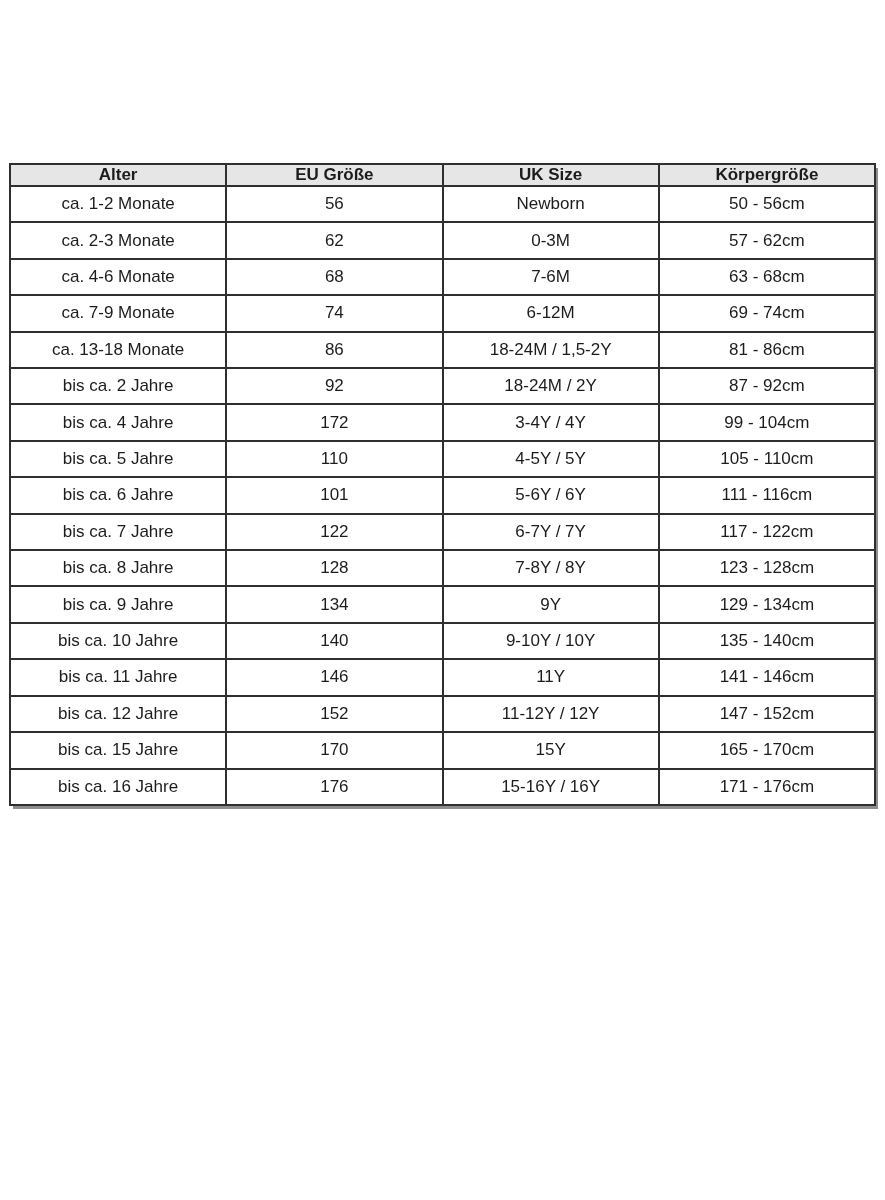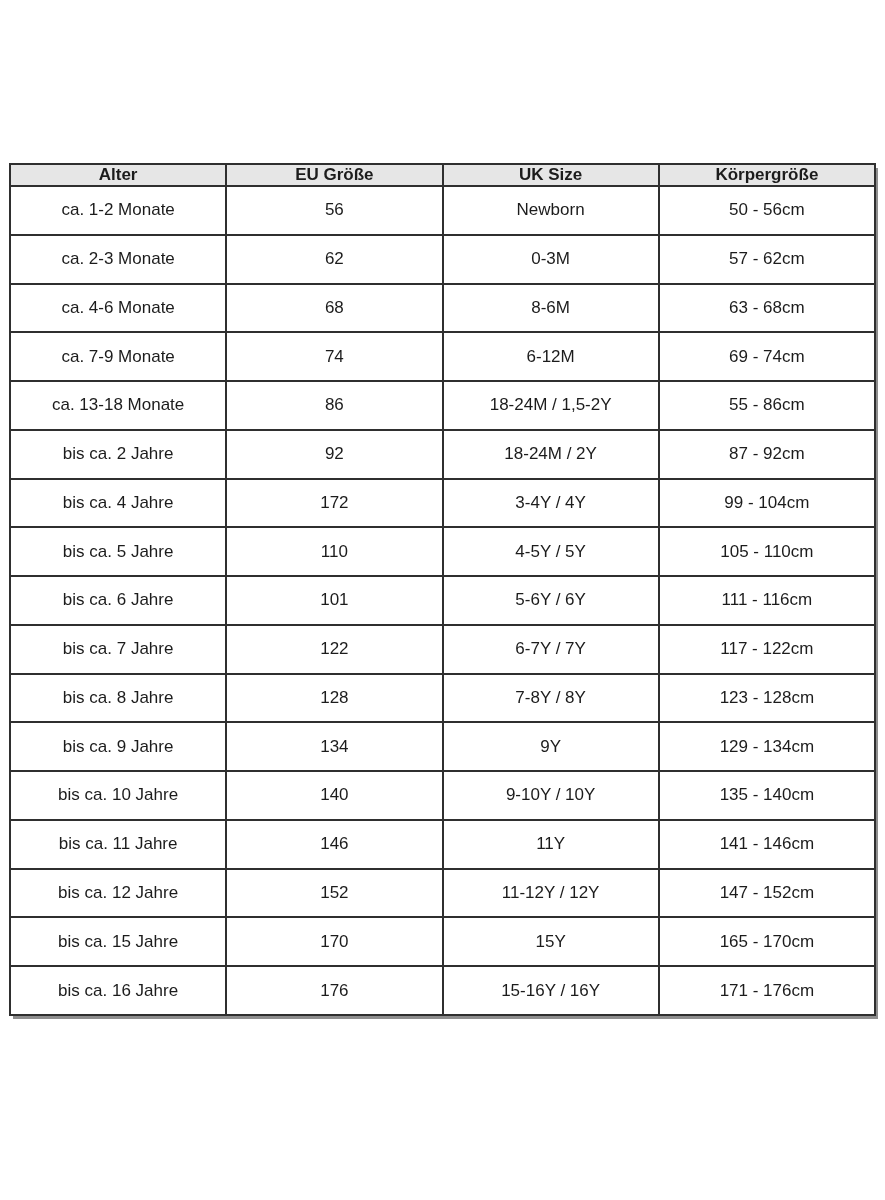--- a/index.html
+++ b/index.html
@@ -13,21 +13,21 @@
     width: 885px;
     height: 1200px;
     background: #ffffff;
     overflow: hidden;
   }
   table.size-table {
     position: absolute;
     left: 9px;
     top: 163px;
     width: 867px;
-    height: 853px;
+    height: 643px;
     border-collapse: collapse;
     table-layout: fixed;
     background: #ffffff;
     box-shadow: 3px 4px 0 -1px var(--shadow-color, #8e8e8e);
   }
   table.size-table th,
   table.size-table td {
     border: 2px solid var(--border-color, #2f2f2f);
     text-align: center;
     vertical-align: middle;
@@ -64,34 +64,34 @@
         </tr>
         <tr>
           <td>ca. 2-3 Monate</td>
           <td>62</td>
           <td>0-3M</td>
           <td>57 - 62cm</td>
         </tr>
         <tr>
           <td>ca. 4-6 Monate</td>
           <td>68</td>
-          <td>8-6M</td>
+          <td>7-6M</td>
           <td>63 - 68cm</td>
         </tr>
         <tr>
           <td>ca. 7-9 Monate</td>
           <td>74</td>
           <td>6-12M</td>
           <td>69 - 74cm</td>
         </tr>
         <tr>
           <td>ca. 13-18 Monate</td>
           <td>86</td>
           <td>18-24M / 1,5-2Y</td>
-          <td>55 - 86cm</td>
+          <td>81 - 86cm</td>
         </tr>
         <tr>
           <td>bis ca. 2 Jahre</td>
           <td>92</td>
           <td>18-24M / 2Y</td>
           <td>87 - 92cm</td>
         </tr>
         <tr>
           <td>bis ca. 4 Jahre</td>
           <td>172</td>

